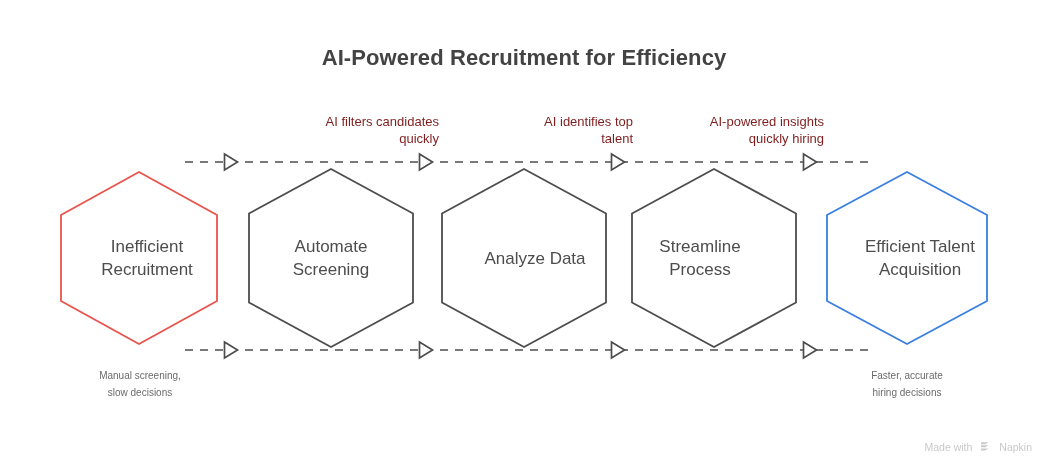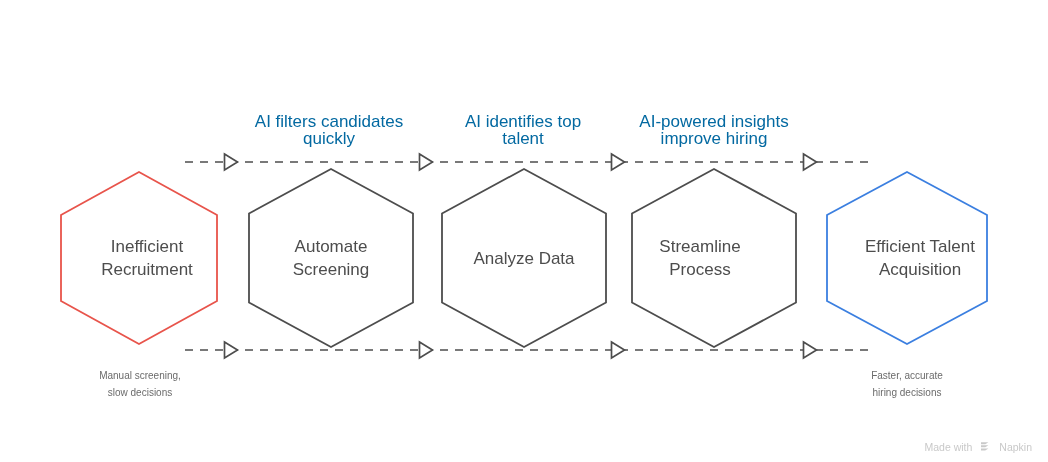--- a/index.html
+++ b/index.html
@@ -40,23 +40,23 @@
   .node-label {
     position: absolute;
     text-align: center;
     color: #4d4d4d;
     font-size: 17px;
     line-height: 23px;
     white-space: pre-line;
   }
   .edge-label {
     position: absolute;
-    text-align: center;
-    color: #0369a1;
-    font-size: 17px;
+    text-align: right;
+    color: #7f1d1d;
+    font-size: 13px;
     line-height: 17px;
     white-space: pre-line;
   }
   .outcome-label {
     position: absolute;
     text-align: center;
     color: #6b6b6b;
     font-size: 10px;
     line-height: 17px;
     white-space: pre-line;
@@ -70,20 +70,21 @@
     color: #c9c9c9;
     font-size: 10.5px;
   }
   #watermark svg { display: block; }
 </style>
 </head>
 <body>
 
 <div id="diagram-root">
 
+  <div id="page-title">AI-Powered Recruitment for Efficiency</div>
 
   <svg class="flow-svg" id="flow-svg" viewBox="0 0 1048 462">
       <g>
         <line x1="185" y1="162" x2="868" y2="162" stroke="#4d4d4d" stroke-width="1.7" stroke-dasharray="8 7"></line>
         <path d="M 224.5 154 L 237.5 162 L 224.5 170 Z" fill="#ffffff" stroke="#4d4d4d" stroke-width="1.7" stroke-linejoin="miter"></path>
         <path d="M 419.5 154 L 432.5 162 L 419.5 170 Z" fill="#ffffff" stroke="#4d4d4d" stroke-width="1.7" stroke-linejoin="miter"></path>
         <path d="M 611.5 154 L 624.5 162 L 611.5 170 Z" fill="#ffffff" stroke="#4d4d4d" stroke-width="1.7" stroke-linejoin="miter"></path>
         <path d="M 803.5 154 L 816.5 162 L 803.5 170 Z" fill="#ffffff" stroke="#4d4d4d" stroke-width="1.7" stroke-linejoin="miter"></path>
       </g>
       <g>
@@ -98,33 +99,33 @@
       <polygon points="524.0,169.0 606.0,213.5 606.0,302.5 524.0,347.0 442.0,302.5 442.0,213.5" fill="#ffffff" stroke="#4d4d4d" stroke-width="1.8" stroke-linejoin="miter"></polygon>
       <polygon points="714.0,169.0 796.0,213.5 796.0,302.5 714.0,347.0 632.0,302.5 632.0,213.5" fill="#ffffff" stroke="#4d4d4d" stroke-width="1.8" stroke-linejoin="miter"></polygon>
       <polygon points="907.0,172.0 987.0,215.0 987.0,301.0 907.0,344.0 827.0,301.0 827.0,215.0" fill="#ffffff" stroke="#3b7fe0" stroke-width="1.8" stroke-linejoin="miter"></polygon>
     </svg>
 
   <div id="node-labels">
       <div class="node-label" style="left: 61px; width: 172px; top: 235px;">Inefficient
 Recruitment</div>
       <div class="node-label" style="left: 249px; width: 164px; top: 235px;">Automate
 Screening</div>
-      <div class="node-label" style="left: 442px; width: 164px; top: 246.5px;">Analyze Data</div>
+      <div class="node-label" style="left: 442px; width: 164px; top: 246.5px; padding-left: 11px;">Analyze Data</div>
       <div class="node-label" style="left: 632px; width: 136px; top: 235px;">Streamline
 Process</div>
       <div class="node-label" style="left: 827px; width: 186px; top: 235px;">Efficient Talent
 Acquisition</div>
     </div>
   <div id="edge-labels">
       <div class="edge-label" style="left: 219px; width: 220px; top: 113px;">AI filters candidates
 quickly</div>
       <div class="edge-label" style="left: 413px; width: 220px; top: 113px;">AI identifies top
 talent</div>
       <div class="edge-label" style="left: 604px; width: 220px; top: 113px;">AI-powered insights
-improve hiring</div>
+quickly hiring</div>
     </div>
   <div id="outcome-labels">
       <div class="outcome-label" style="left: 30px; width: 220px; top: 367px;">Manual screening,
 slow decisions</div>
       <div class="outcome-label" style="left: 797px; width: 220px; top: 367px;">Faster, accurate
 hiring decisions</div>
     </div>
 
   <div id="watermark">
     <span>Made with</span>

